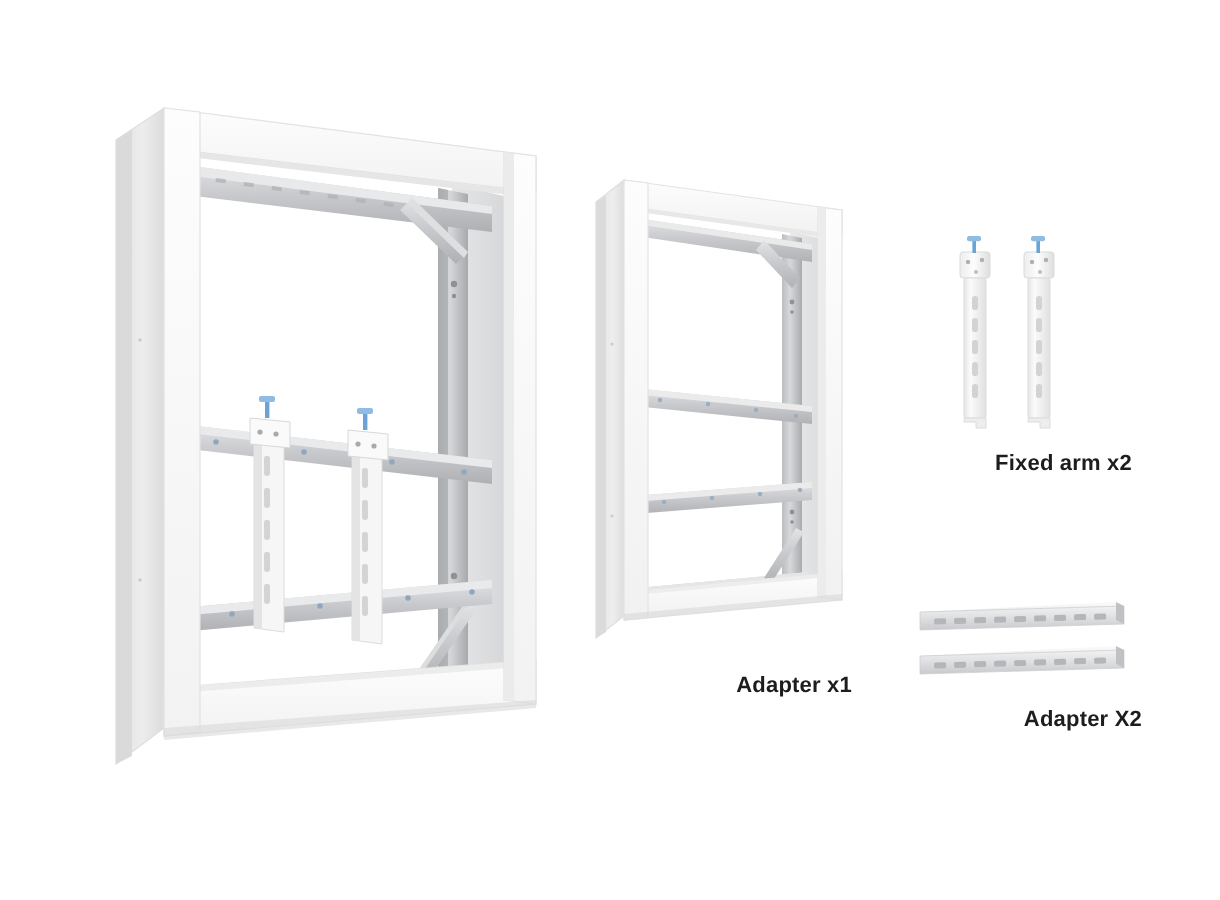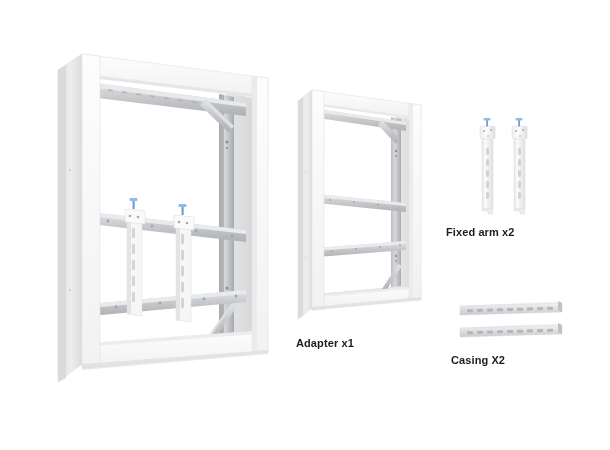--- a/index.html
+++ b/index.html
@@ -18,21 +18,21 @@
   }
 
   .stage {
     position: absolute;
     inset: 0;
     background: #ffffff;
   }
 
   .caption {
     position: absolute;
-    text-align: left;
+    text-align: right;
     color: #1d1d1f;
     font-size: 11px;
     font-weight: bold;
     letter-spacing: 0.1px;
     line-height: 1.2;
     white-space: nowrap;
     font-family: "Liberation Sans", sans-serif;
   }
 
   
@@ -380,15 +380,15 @@
           <rect x="59" y="31.8" width="6" height="3" rx="0.8" transform="rotate(-1.7 59 31.8)"></rect>
           <rect x="69" y="31.5" width="6" height="3" rx="0.8" transform="rotate(-1.7 69 31.5)"></rect>
           <rect x="79" y="31.2" width="6" height="3" rx="0.8" transform="rotate(-1.7 79 31.2)"></rect>
           <rect x="89" y="30.9" width="6" height="3" rx="0.8" transform="rotate(-1.7 89 30.9)"></rect>
         </g>
         <polygon points="100,25 104,27 104,36 100,34" fill="#bfc1c4"></polygon>
       </g>
     </svg>
   </div>
 
-  <div class="caption" style="left: 451px; top: 354px; width: 120px; color: rgb(29, 29, 31);">Casing X2</div>
+  <div class="caption" style="left: 451px; top: 354px; width: 120px; color: rgb(29, 29, 31);">Adapter X2</div>
 
 </div>
 
 </body></html>

